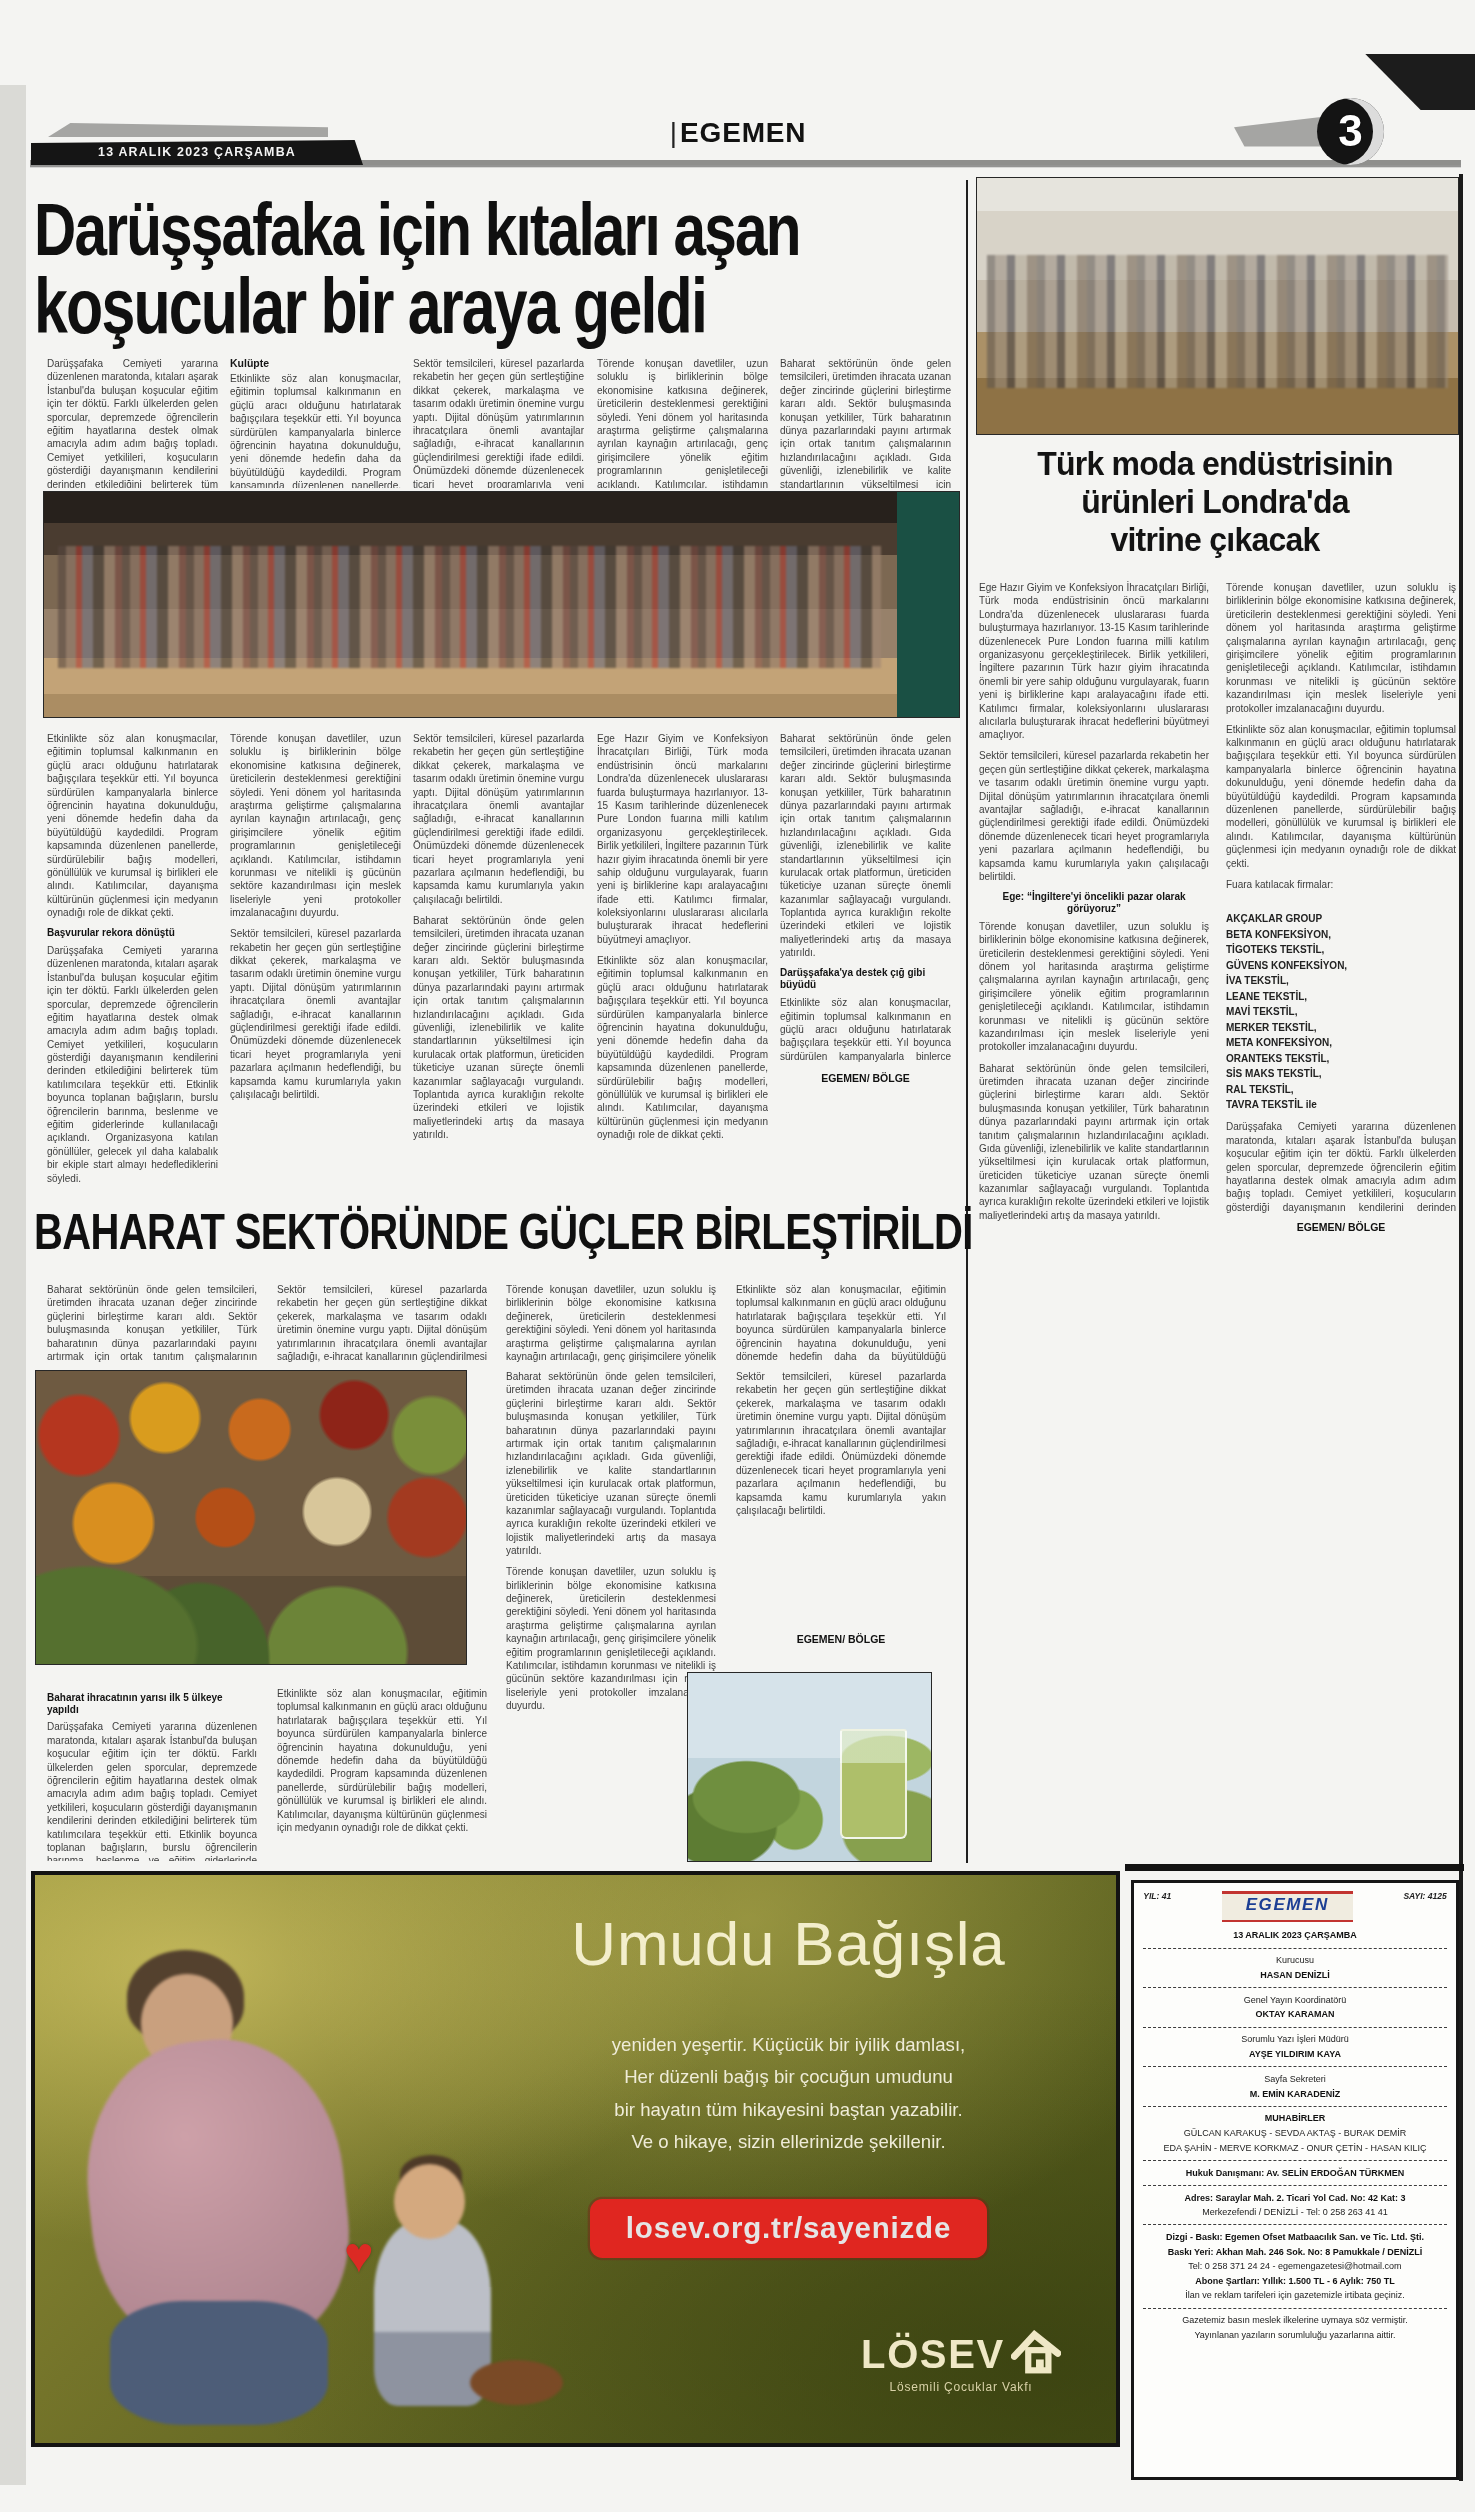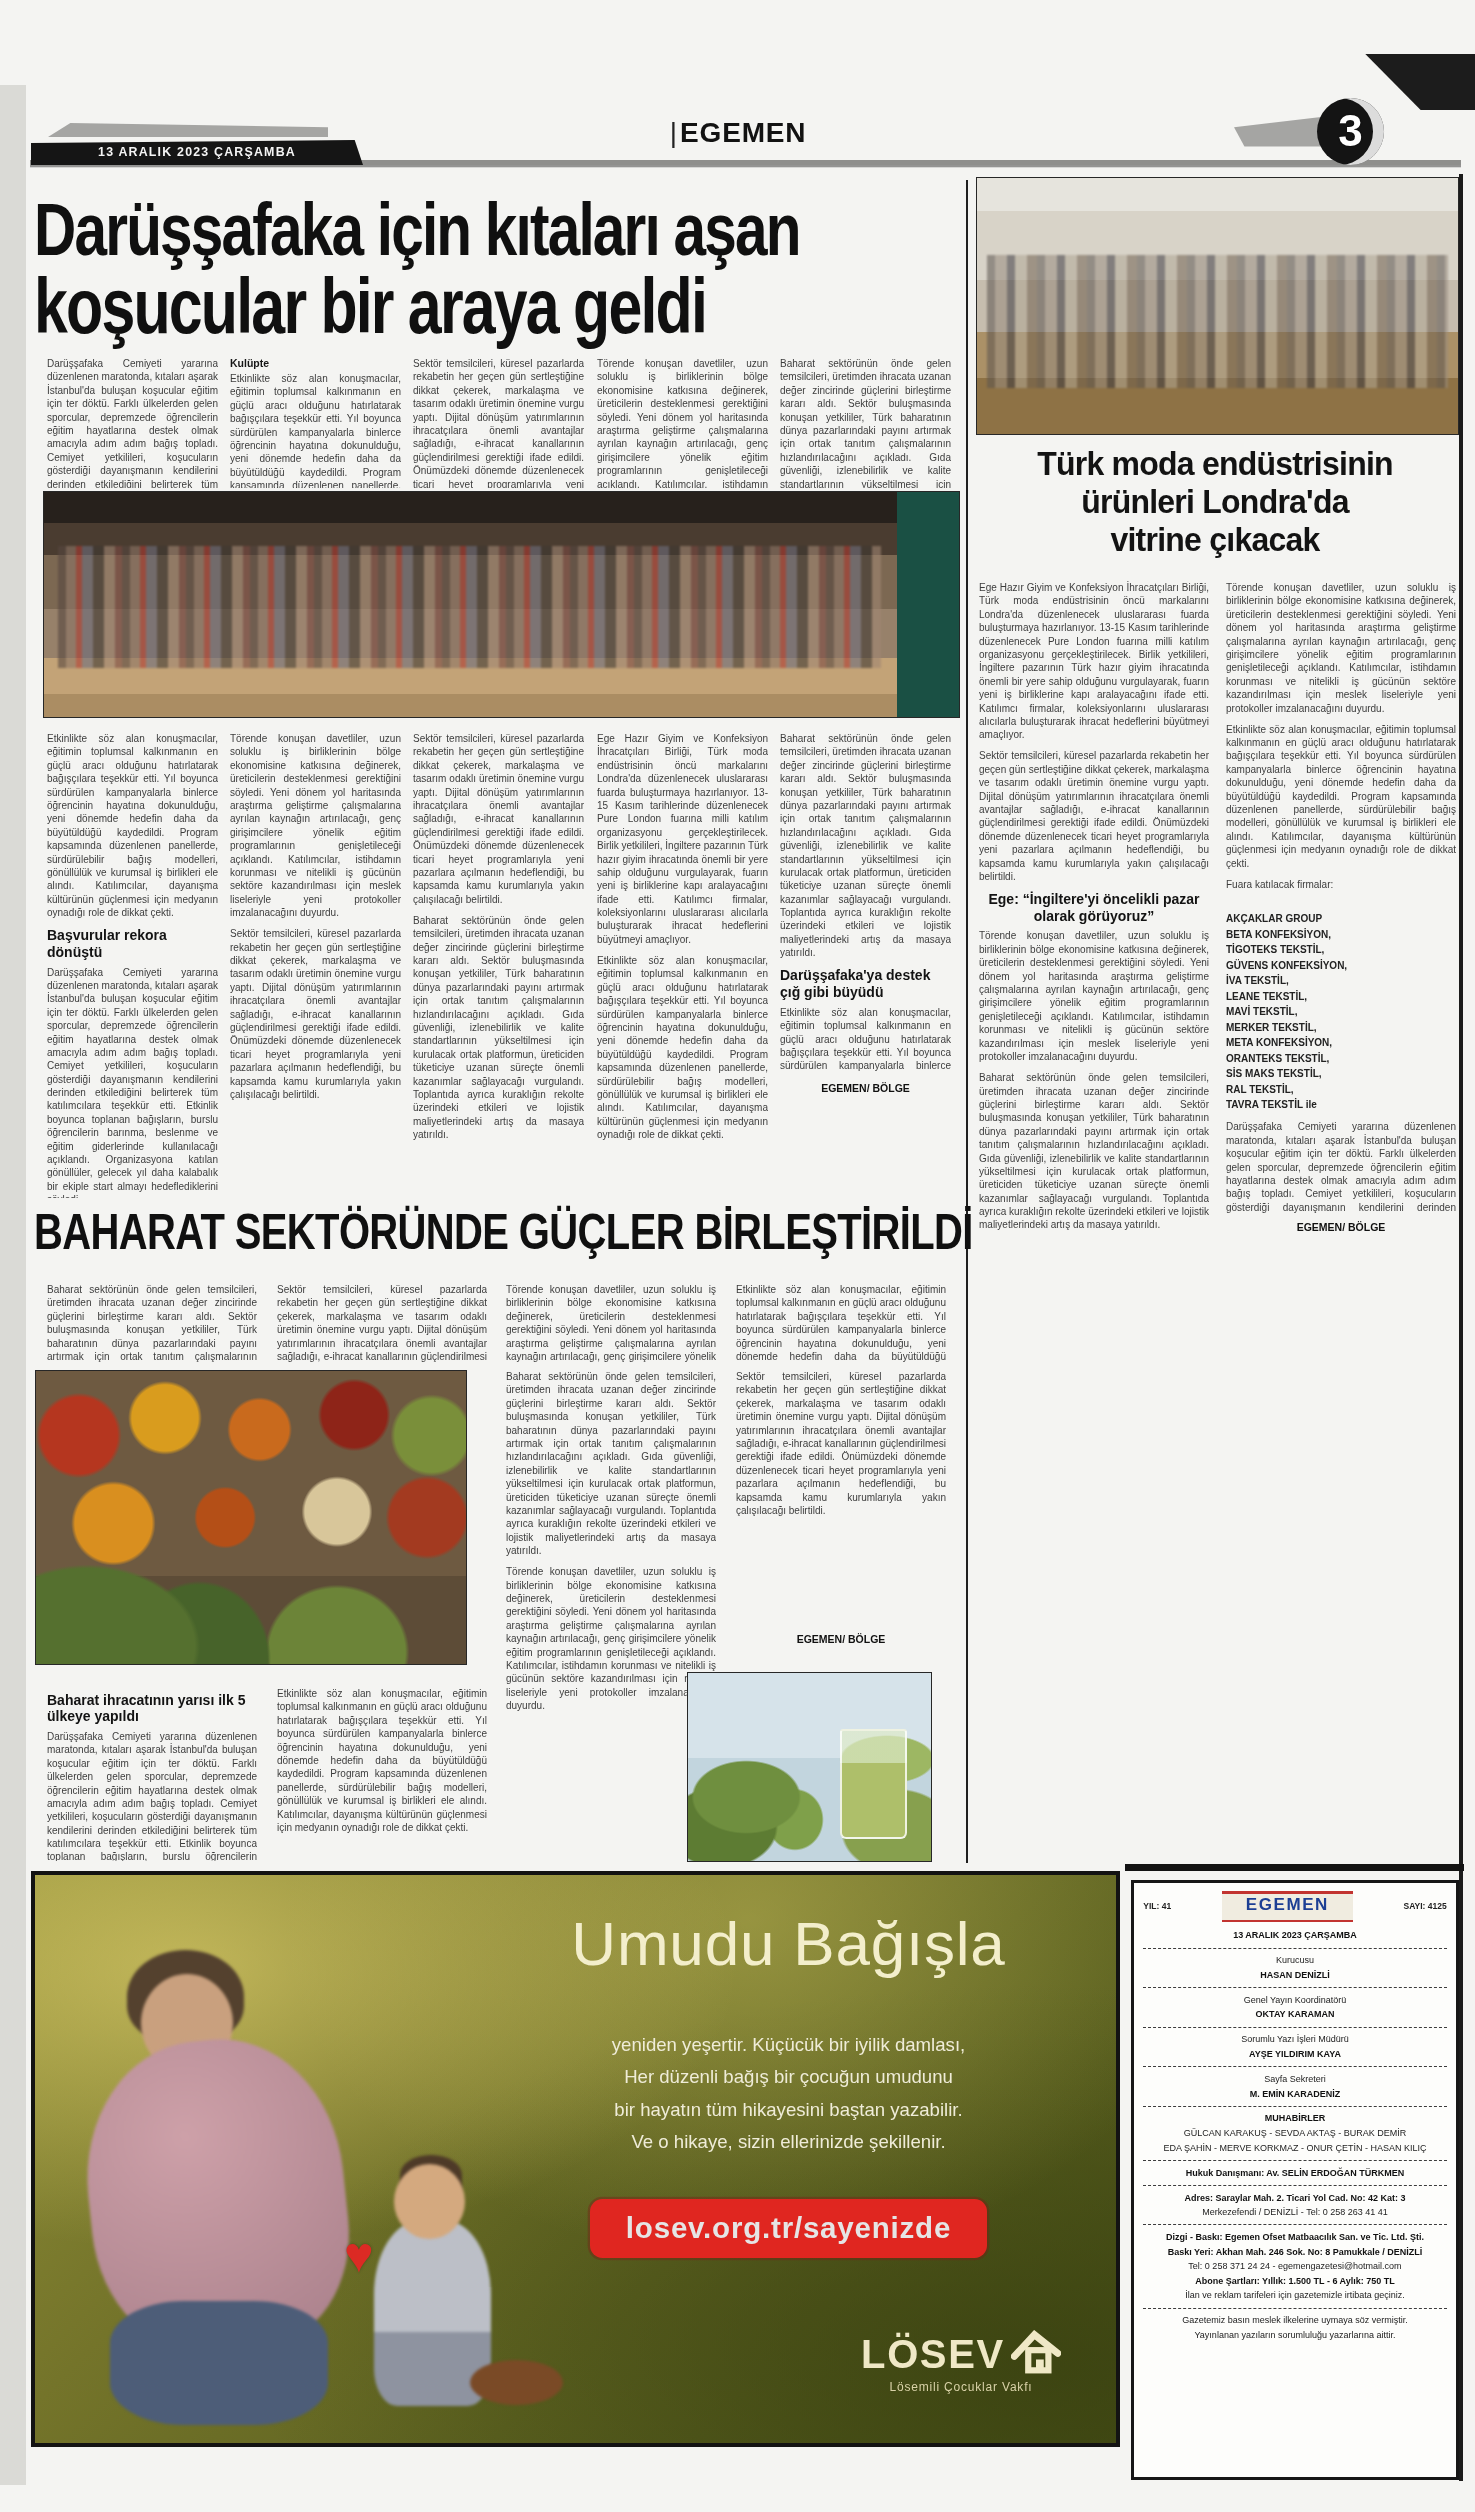--- a/index.html
+++ b/index.html
@@ -25,21 +25,21 @@
   .h-main{left:34px;width:1165px;color:#101010;font-weight:900;transform-origin:0 0;transform:scaleX(.78);letter-spacing:-2.3px;white-space:nowrap;}
   .h-main.l1{top:186px;font-size:75px;}
   .h-main.l2{top:261px;font-size:78px;}
   .h-baharat{left:34px;top:1203px;width:1212px;font-size:50px;font-weight:900;color:#101010;letter-spacing:-0.8px;
     transform-origin:0 0;transform:scaleX(.80);white-space:nowrap;}
   .h-fashion{left:971px;top:444px;width:488px;text-align:center;font-size:34px;line-height:1.12;font-weight:900;color:#131313;letter-spacing:-0.8px;transform:scaleX(.94);}
   
   .col{position:absolute;overflow:hidden;}
   .bodytext{font-size:10px;line-height:1.34;color:#3d3d3d;text-align:justify;margin:0 0 7.8px 0;}
   .lead{font-size:10.5px;font-weight:bold;color:#161616;margin:0 0 3.1px 0;}
-  .subhead{font-size:14px;line-height:1.2;font-weight:bold;color:#131313;margin:4.7px 0;}
+  .subhead{font-size:10px;line-height:1.2;font-weight:bold;color:#131313;margin:4.7px 0;}
   .byline{font-size:10.5px;font-weight:bold;color:#101010;text-align:center;margin-top:4.7px;}
   .divider-v{left:966px;top:180px;width:2.3px;height:1683px;background:#1f1f1f;}
   
   .photo{border:1.6px solid #272727;box-sizing:border-box;}
   .ph-group{left:43px;top:491px;width:917px;height:227px;
     background:linear-gradient(90deg,rgba(0,0,0,0) 0 93.2%,#1a5044 93.2% 100%),
     linear-gradient(180deg,#27211c 0 14%,#4a3c30 14% 28%,#7c6852 28% 52%,#97816a 52% 74%,#c3a377 74% 90%,#ab8d63 90% 100%);}
   .people{position:absolute;left:1.5%;top:24%;width:90%;height:54%;opacity:.6;filter:blur(0.8px);
     background:repeating-linear-gradient(90deg,#574740 0 8.5px,#8d7566 8.5px 18px,#ad3a31 18px 24px,#6d6d7c 24px 35px,#3f3933 35px 46px,#a08673 46px 57px,#7b4a43 57px 64px);}
   .ph-fashion{left:976px;top:177px;width:483px;height:258px;
@@ -92,21 +92,21 @@
   .ad-line{font-size:18.6px;line-height:1.75;color:#efecd8;}
   .ad-btn{display:inline-block;margin-top:40px;background:#e02620;color:#e5e5e5;font-size:29.5px;font-weight:bold;
     padding:12.4px 36px;border-radius:12.4px;letter-spacing:0.8px;box-shadow:0 0 0 2.3px rgba(120,30,20,.4);}
   .losev{position:absolute;left:786px;top:455px;width:280px;text-align:center;color:#efe8c6;}
   .losev-row{display:flex;align-items:center;justify-content:center;gap:6.2px;}
   .losev-name{font-size:40px;font-weight:900;letter-spacing:1.6px;}
   .losev-tag{font-size:12px;letter-spacing:0.8px;color:#d9d2a8;margin-top:1.6px;}
   
   .imprint-topbar{left:1125px;top:1864px;width:339px;height:7px;background:#131313;}
   .imprint{left:1131px;top:1880px;width:328px;height:600px;background:#fdfdfb;border:3.1px solid #161616;box-sizing:border-box;padding:7.8px 9.3px;}
-  .imp-head{display:flex;align-items:center;justify-content:space-between;}
+  .imp-head{display:flex;align-items:flex-start;justify-content:space-between;font-style:italic;}
   .imp-meta{font-size:8.5px;font-weight:bold;color:#222;}
   .imp-logo{width:131px;height:26.4px;background:#f0ece0;border-top:3.1px solid #c23430;border-bottom:2.3px solid #c23430;
     color:#1d3f94;font-size:17px;font-weight:900;letter-spacing:1.6px;text-align:center;line-height:22px;}
   .imp-lines{margin-top:6.2px;}
   .imp-line{font-size:9px;line-height:1.62;color:#222;text-align:center;}
   .imp-line.bold,.imp-line.bold *{font-weight:bold;color:#111;}
   hr.dashed{border:none;border-top:1.6px dashed #3c3c3c;margin:4.7px 0;}
   .bold{font-weight:bold;}
   
   .company-line{font-size:10px;font-weight:bold;line-height:1.55;color:#222;}

